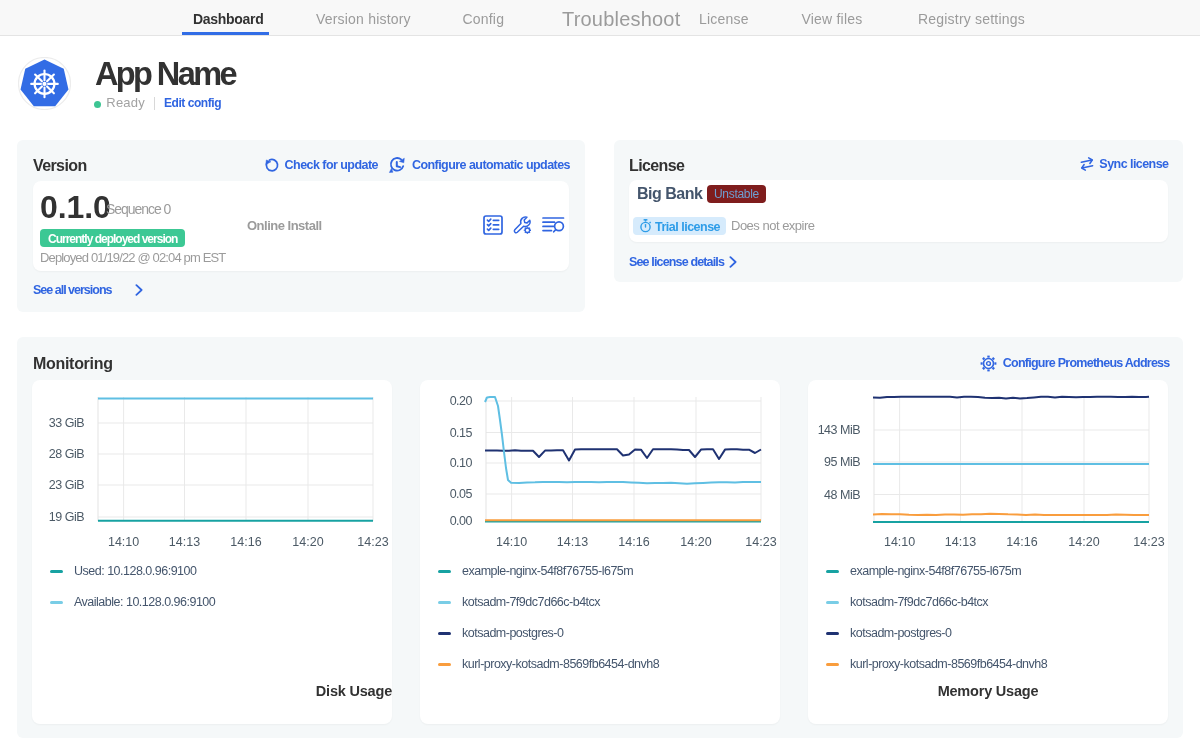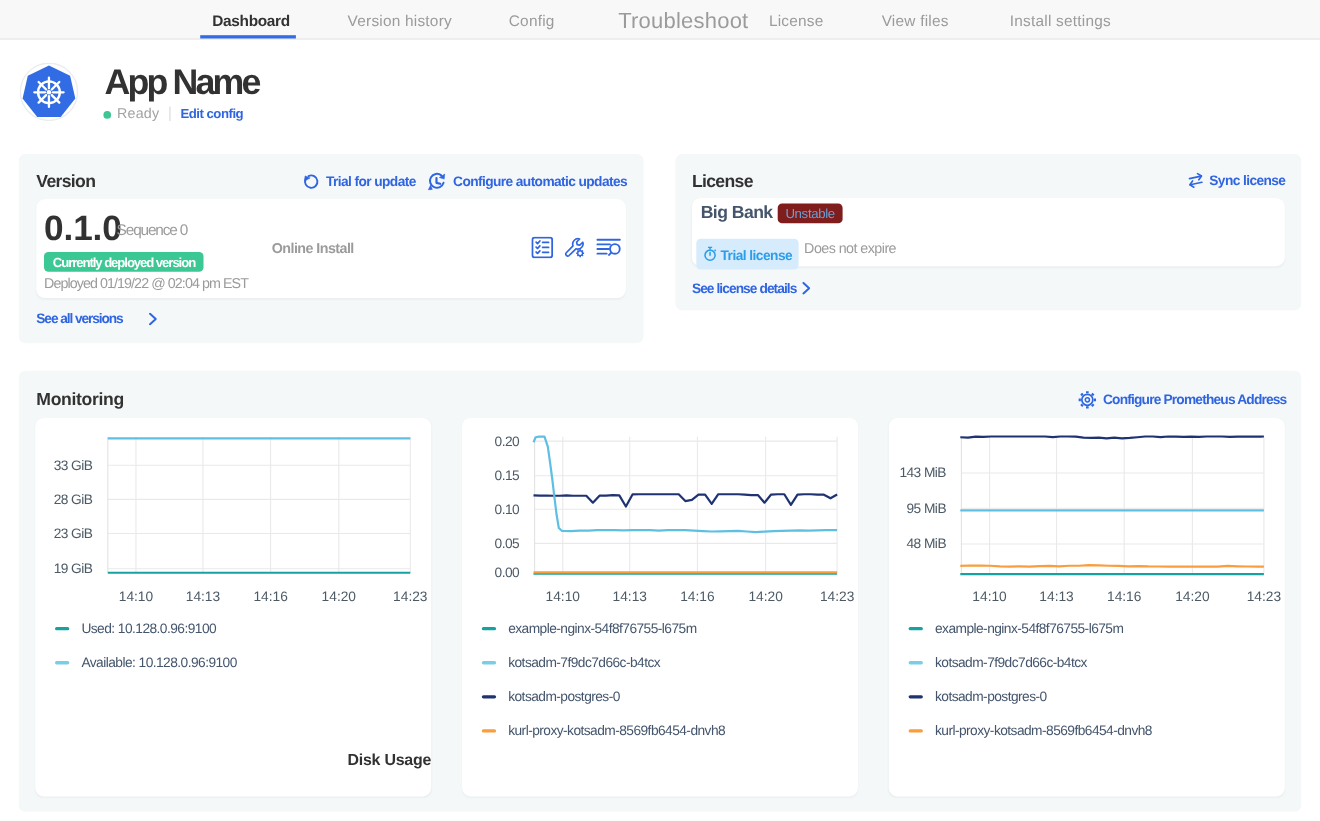--- a/index.html
+++ b/index.html
@@ -11,21 +11,21 @@
 </style></head>
 <body>
 
 <div class="abs" style="left:0;top:0;width:1200px;height:36px;background:#f8f8f8;border-bottom:1px solid #e4e4e4"></div>
 <div class="abs" style="left:193px;top:11.5px;font-size:14px;line-height:14px;font-weight:bold;letter-spacing:-0.3px;color:#323232">Dashboard</div>
 <div class="abs" style="left:316px;top:11.5px;font-size:14px;line-height:14px;letter-spacing:0.2px;color:#9b9b9b">Version history</div>
 <div class="abs" style="left:462.5px;top:11.5px;font-size:14px;line-height:14px;letter-spacing:0.2px;color:#9b9b9b">Config</div>
 <div class="abs" style="left:562px;top:11.5px;font-size:20px;line-height:14px;letter-spacing:0.2px;color:#9b9b9b">Troubleshoot</div>
 <div class="abs" style="left:699px;top:11.5px;font-size:14px;line-height:14px;letter-spacing:0.2px;color:#9b9b9b">License</div>
 <div class="abs" style="left:801.5px;top:11.5px;font-size:14px;line-height:14px;letter-spacing:0.2px;color:#9b9b9b">View files</div>
-<div class="abs" style="left:918px;top:11.5px;font-size:14px;line-height:14px;letter-spacing:0.2px;color:#9b9b9b">Install settings</div>
+<div class="abs" style="left:918px;top:11.5px;font-size:14px;line-height:14px;letter-spacing:0.2px;color:#9b9b9b">Registry settings</div>
 <div class="abs" style="left:182px;top:32px;width:87px;height:3px;background:#326de6"></div>
 
 <div class="abs" style="left:18px;top:57px"><svg width="53" height="53" viewBox="0 0 53 53">
       <circle cx="26.5" cy="26.5" r="26" fill="#fff" stroke="#ececec" stroke-width="1.2"></circle>
       <polygon points="26.50,2.50 45.73,11.76 50.48,32.57 37.17,49.26 15.83,49.26 2.52,32.57 7.27,11.76" fill="#326ce5"></polygon>
       <g stroke="#fff" stroke-width="2.1" stroke-linecap="round">
         <line x1="26.50" y1="23.30" x2="26.50" y2="13.60"></line>
         <line x1="29.05" y1="24.35" x2="35.90" y2="17.50"></line>
         <line x1="30.10" y1="26.90" x2="39.80" y2="26.90"></line>
         <line x1="29.05" y1="29.45" x2="35.90" y2="36.30"></line>
@@ -44,21 +44,21 @@
 <div class="abs" style="left:164px;top:97.3px;font-size:12px;line-height:12px;font-weight:bold;letter-spacing:-0.45px;color:#3065e1">Edit config</div>
 
 <div class="card" style="left:17px;top:140px;width:568px;height:172px">
   <div class="abs h3" style="left:16px;top:18px">Version</div>
   <div class="abs" style="right:15px;top:16px;display:flex;gap:10px">
     <span class="ilink">
         <svg width="15" height="17" viewBox="0 0 16.5 18" fill="none">
           <path d="M6.05,3.0 A6.2,6.2 0 1 1 3.1,6.0" stroke="#3065e1" stroke-width="1.9" stroke-linecap="round"></path>
           <path d="M2.0,8.0 L2.6,2.9 L7.6,4.9 Z" fill="#3065e1" stroke="#3065e1" stroke-width="0.6" stroke-linejoin="round"></path>
         </svg>
-        <span class="blink">Trial for update</span>
+        <span class="blink">Check for update</span>
       </span>
     <span class="ilink">
         <svg width="18" height="18" viewBox="0 0 18 18" fill="none">
           <path d="M12.3,2.9 A6.3,6.3 0 1 0 15.3,9.2" stroke="#3065e1" stroke-width="1.8" stroke-linecap="round" transform="rotate(8 9 9.2)"></path>
           <path d="M16.3,2.2 L15.8,6.8 L11.4,5.4 Z" fill="#3065e1" stroke="#3065e1" stroke-width="0.5" stroke-linejoin="round"></path>
           <path d="M5.0,16.2 L1.4,16.5 L3.4,12.4 Z" fill="#3065e1" stroke="#3065e1" stroke-width="0.5" stroke-linejoin="round"></path>
           <path d="M8.8,5.9 L8.8,10.2 L12.2,11.1" stroke="#3065e1" stroke-width="2.0" fill="none" stroke-linecap="round" stroke-linejoin="round"></path>
         </svg>
         <span class="blink">Configure automatic updates</span>
       </span>
@@ -126,21 +126,21 @@
           <path d="M9.9,2.3 L13,5.2 L9.9,8.1" fill="none"></path>
           <path d="M12.2,10.8 L1.4,10.8"></path>
           <path d="M4.1,7.9 L1,10.8 L4.1,13.7" fill="none"></path>
         </g>
       </svg>
       <span class="blink">Sync license</span>
     </div>
   <div class="wbox" style="left:15px;top:40px;width:539px;height:62px">
     <div class="abs" style="left:8px;top:6.4px;font-size:16px;line-height:16px;font-weight:bold;letter-spacing:-0.5px;color:#44556c">Big Bank</div>
     <div class="abs" style="left:78px;top:5px;height:18px;background:#7f1d1d;color:#6d9fd2;font-size:12px;letter-spacing:-0.3px;border-radius:4px;padding:3px 7px 0;line-height:12px">Unstable</div>
-    <div class="abs" style="left:4px;top:37px;height:28px;background:#d6ebfc;border-radius:4px;padding:2px 6px 0;line-height:15px;display:flex;align-items:center;gap:3px">
+    <div class="abs" style="left:4px;top:37px;height:18px;background:#d6ebfc;border-radius:4px;padding:2px 6px 0;line-height:15px;display:flex;align-items:flex-end;gap:3px">
         <span style="margin-top:1px"><svg width="13" height="14" viewBox="0 0 13 14" fill="none">
             <g stroke="#2e9de8">
               <circle cx="6.5" cy="8" r="4.6" stroke-width="1.4"></circle>
               <line x1="6.5" y1="0.8" x2="6.5" y2="2.6" stroke-width="1.5"></line>
               <line x1="4.6" y1="0.8" x2="8.4" y2="0.8" stroke-width="1.5"></line>
               <line x1="10.6" y1="3.1" x2="11.6" y2="4.1" stroke-width="1.4"></line>
               <path d="M6.5,5.6 L6.5,8" stroke-width="1.4" stroke-linecap="round"></path>
             </g>
           </svg></span>
         <span style="color:#2e9de8;font-size:12.5px;font-weight:bold;letter-spacing:-0.5px">Trial license</span>
@@ -269,13 +269,14 @@
       <line x1="65" y1="142" x2="341" y2="142" stroke="#17a2a2" stroke-width="2"></line>
     </svg>
 <div style="position:absolute;left:18px;top:190.0px;width:13px;height:3px;border-radius:1.5px;background:#17a2a2"></div>
     <div style="position:absolute;left:42px;top:184.0px;font-size:12.5px;letter-spacing:-0.5px;color:#44556c;white-space:nowrap">example-nginx-54f8f76755-l675m</div>
     <div style="position:absolute;left:18px;top:221.0px;width:13px;height:3px;border-radius:1.5px;background:#79cde6"></div>
     <div style="position:absolute;left:42px;top:215.0px;font-size:12.5px;letter-spacing:-0.5px;color:#44556c;white-space:nowrap">kotsadm-7f9dc7d66c-b4tcx</div>
     <div style="position:absolute;left:18px;top:252.0px;width:13px;height:3px;border-radius:1.5px;background:#1f3272"></div>
     <div style="position:absolute;left:42px;top:246.0px;font-size:12.5px;letter-spacing:-0.5px;color:#44556c;white-space:nowrap">kotsadm-postgres-0</div>
     <div style="position:absolute;left:18px;top:283.0px;width:13px;height:3px;border-radius:1.5px;background:#f99d3d"></div>
     <div style="position:absolute;left:42px;top:277.0px;font-size:12.5px;letter-spacing:-0.5px;color:#44556c;white-space:nowrap">kurl-proxy-kotsadm-8569fb6454-dnvh8</div>
+<div style="position:absolute;left:0;top:303px;width:360px;text-align:center;font-size:14.5px;font-weight:bold;letter-spacing:-0.2px;color:#323232">Memory Usage</div>
 </div>
 
 </body></html>

